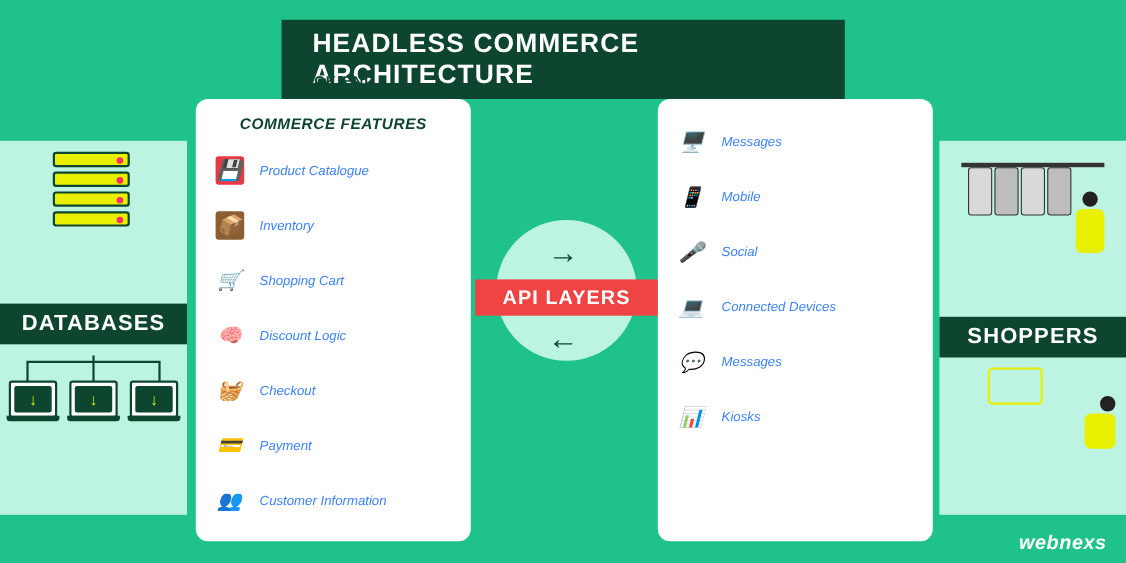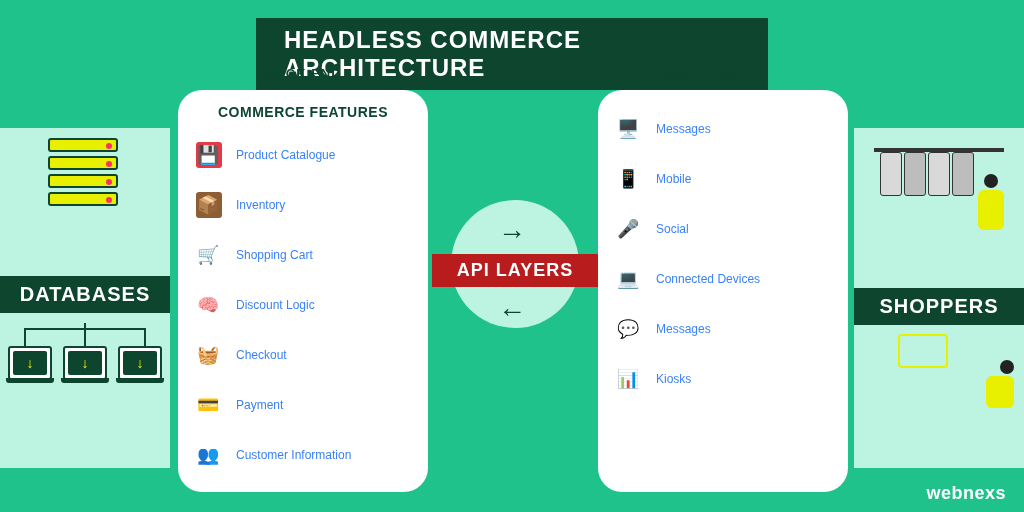--- a/index.html
+++ b/index.html
@@ -91,22 +91,23 @@
   .cartscene .person .head{width:14px;height:14px;background:#222;border-radius:50%;margin-left:14px;}
   .cartscene .person .body{width:28px;height:32px;background:#e8f000;border-radius:6px;margin-top:2px;}
 
   
   .card {
     position: absolute;
     top: 90px;
     width: 250px;
     height: 402px;
     background: #fff;
-    border-radius: 24px;
+    border-radius: 11px;
     padding: 14px 18px 10px;
+    font-style: italic;
   }
   .card.back { left: 178px; }
   .card.front { left: 598px; }
   .card h3 {
     text-align: center;
     color: #0d452e;
     font-size: 14px;
     font-weight: 800;
     letter-spacing: 0.5px;
     margin-bottom: 10px;
@@ -137,40 +138,41 @@
     border-radius: 50%;
     background: #bdf3e1;
     display:flex; align-items:center; justify-content:center;
     flex-direction: column;
   }
   .api-band {
     position: absolute;
     top: 254px;
     left: 432px;
     width: 166px;
-    background: #b91c1c;
+    background: #ef4444;
     color: #fff;
     font-weight: 800;
     font-size: 18px;
     padding: 6px 0;
     text-align: center;
     letter-spacing: 1px;
   }
   .arrow { position:absolute; font-size:28px; color:#0d452e; font-weight:bold;}
   .arrow.right { top:214px; left:498px;}
   .arrow.left  { top:292px; left:498px;}
 
   .brand {
     position: absolute;
     right: 18px;
     bottom: 8px;
     color: #fff;
     font-weight: 700;
     font-size: 18px;
     letter-spacing: 0.5px;
+    font-style: italic;
   }
 
   
   .ic.red{background:#e63946;border-radius:3px;}
   .ic.box{background:#8b5e34;border-radius:3px;}
   .ic.cart{color:#e8b000;}
   .ic.head{color:#e8b000;}
   .ic.chk{color:#1fa36a;}
   .ic.pay{color:#555;}
   .ic.cust{color:#2a6fb0;}

